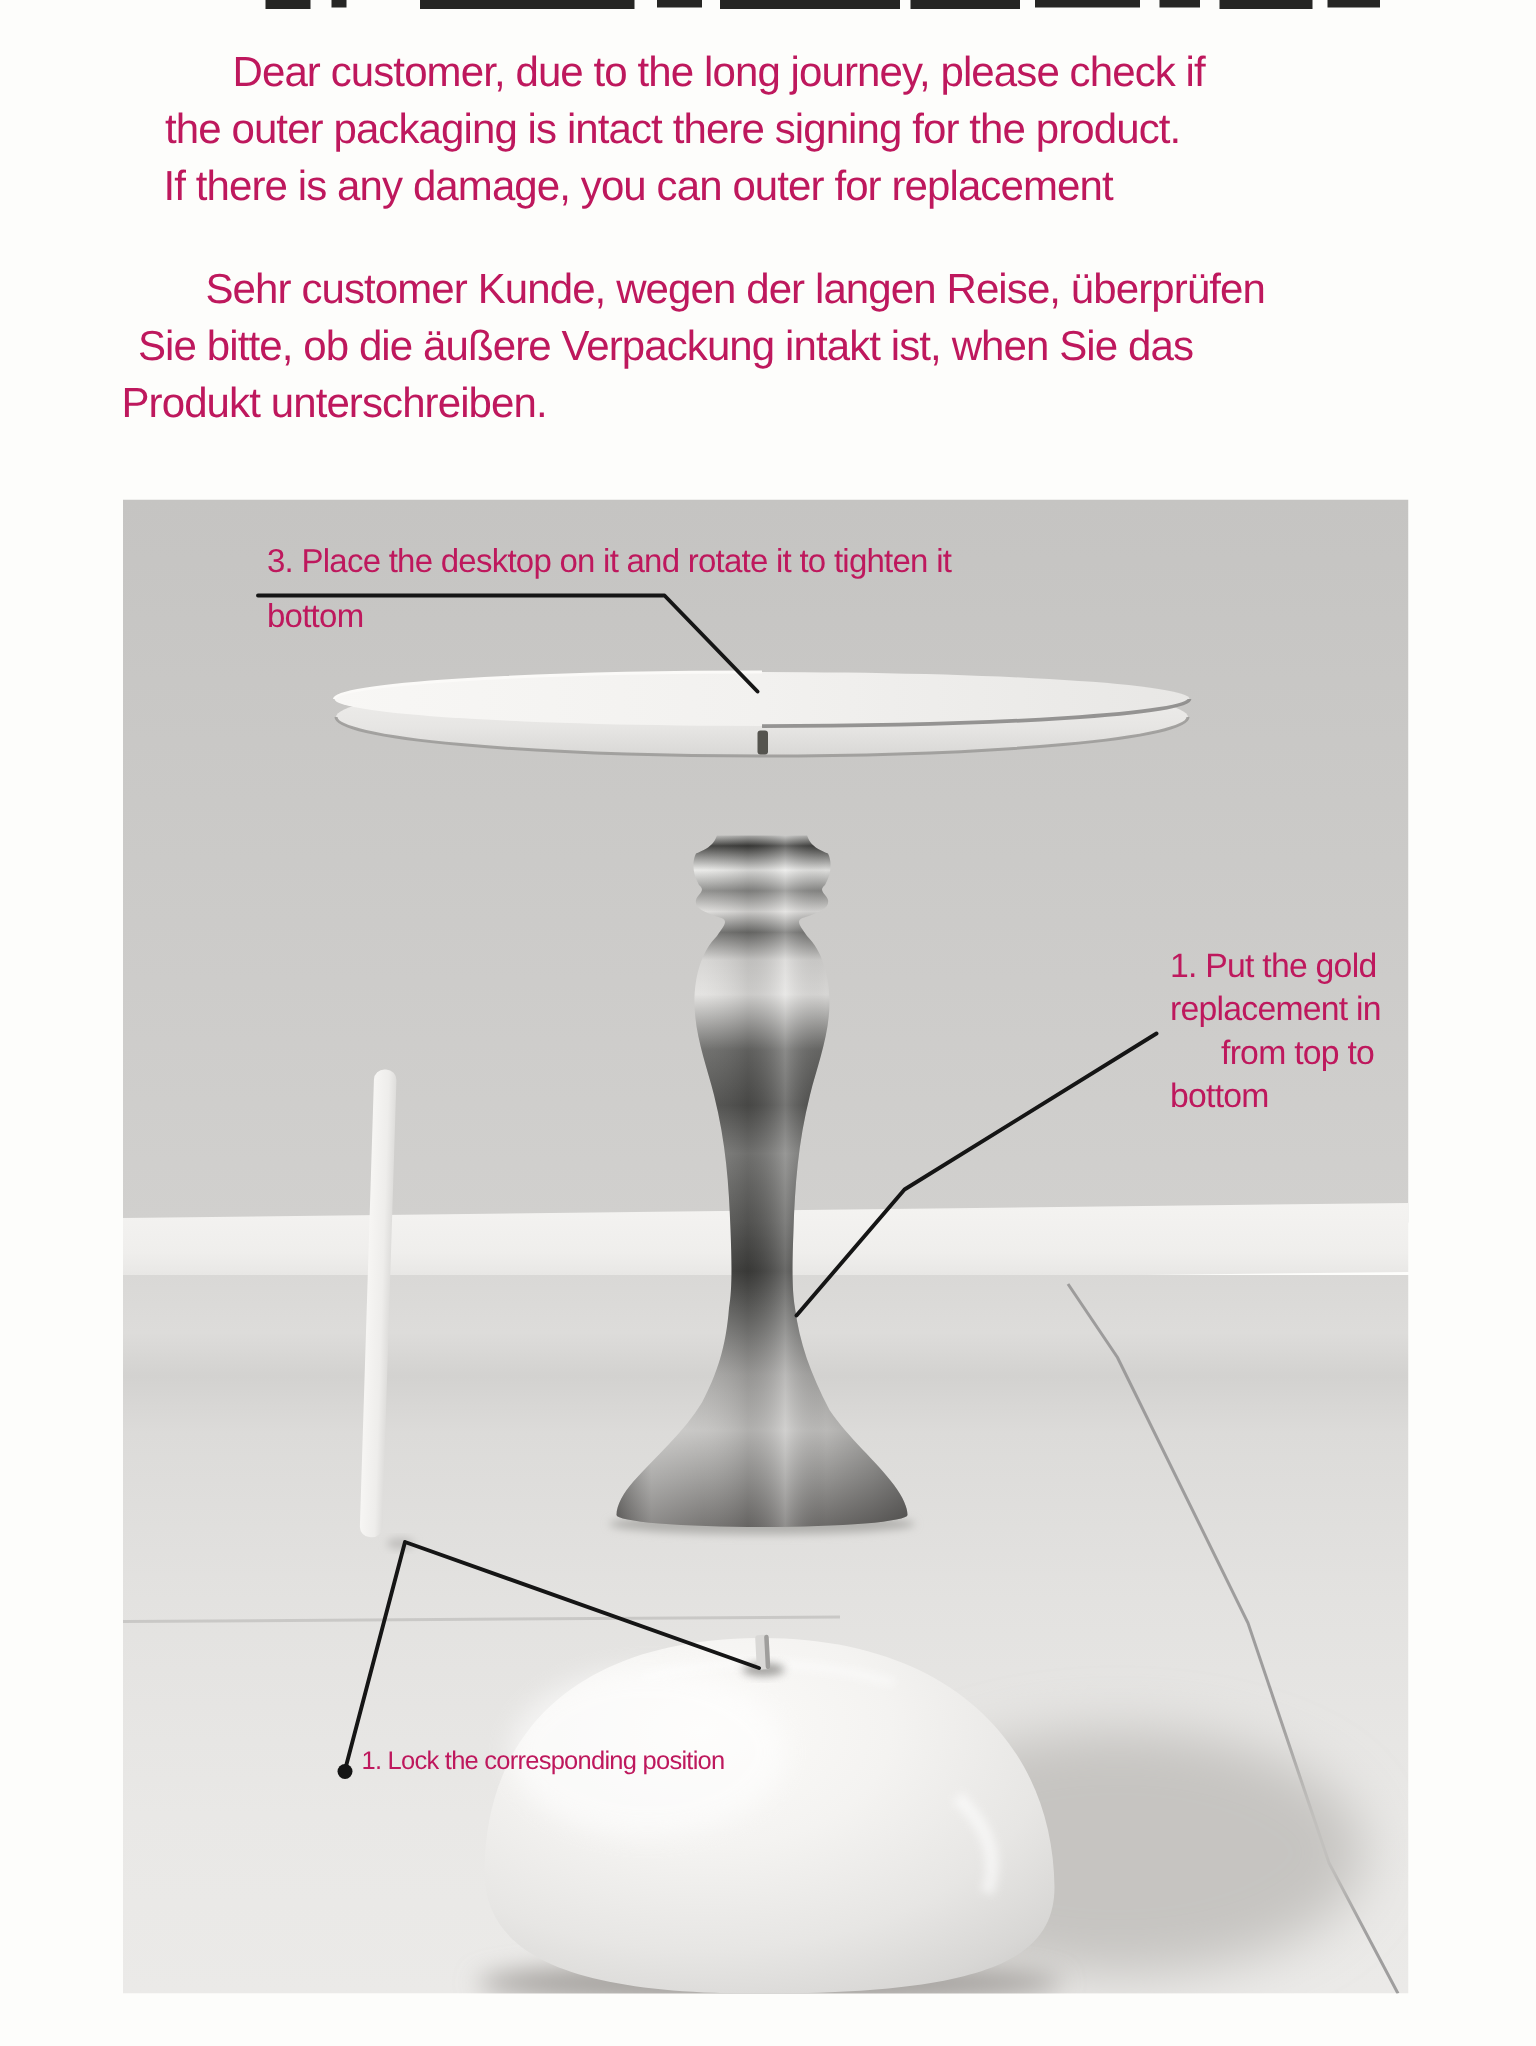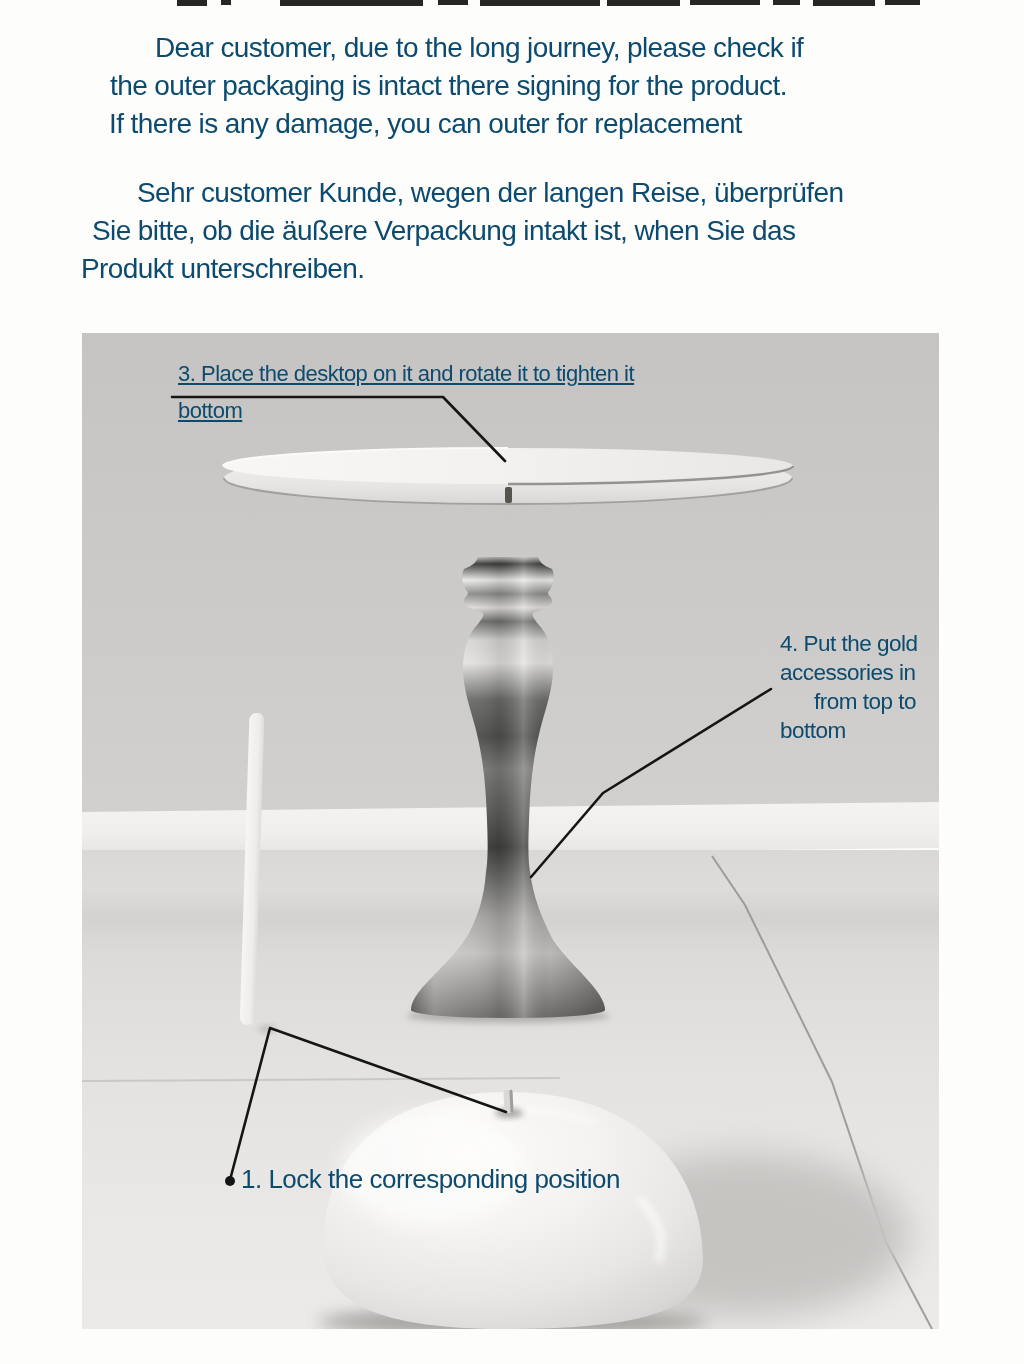--- a/index.html
+++ b/index.html
@@ -2,26 +2,26 @@
 <html><head>
 <meta charset="utf-8">
 <style>
   html,body{margin:0;padding:0;}
   body{
     width:1024px;height:1364px;position:relative;overflow:hidden;
     background:#fdfdfb;
     font-family:"Liberation Sans",sans-serif;
     color:#1b1b1b;
   }
-  .txt{position:absolute;white-space:nowrap;color:#0c4a6e;}
+  .txt{position:absolute;white-space:nowrap;color:#be185d;}
   .body-line{font-size:28px;letter-spacing:-0.6px;}
   .ann{letter-spacing:-0.5px;}
-  .ann-s3{font-size:22px;text-decoration:underline;}
+  .ann-s3{font-size:22px;}
   .ann-s2{font-size:22.5px;}
-  .ann-s1{font-size:26px;}
+  .ann-s1{font-size:17px;}
   #photo-svg{position:absolute;left:82px;top:333px;width:857px;height:996px;}
   #topstrip-svg{position:absolute;left:0;top:0;width:1024px;height:8px;}
 </style>
 </head>
 <body>
 
 <svg id="topstrip-svg" viewBox="0 0 1024 8">
   <g fill="#262624">
     <rect x="177" y="0" width="30" height="6"></rect>
     <rect x="221" y="0" width="10" height="5"></rect>
@@ -210,21 +210,21 @@
   </g>
   <circle cx="230" cy="1181" r="5" fill="#151515"></circle>
 </svg>
 
 <div>
   <div class="txt ann ann-s3" style="left:178px;top:361px">3. Place the desktop on it and rotate it to tighten it</div>
   <div class="txt ann ann-s3" style="left:178px;top:398px">bottom</div>
 </div>
 
 <div>
-  <div class="txt ann ann-s2" style="left:780px;top:631px">4. Put the gold</div>
-  <div class="txt ann ann-s2" style="left:780px;top:660px">accessories in</div>
+  <div class="txt ann ann-s2" style="left:780px;top:631px">1. Put the gold</div>
+  <div class="txt ann ann-s2" style="left:780px;top:660px">replacement in</div>
   <div class="txt ann ann-s2" style="left:814px;top:689px">from top to</div>
   <div class="txt ann ann-s2" style="left:780px;top:718px">bottom</div>
 </div>
 
 <div>
   <div class="txt ann ann-s1" style="left:241px;top:1164px">1. Lock the corresponding position</div>
 </div>
 
 </body></html>

